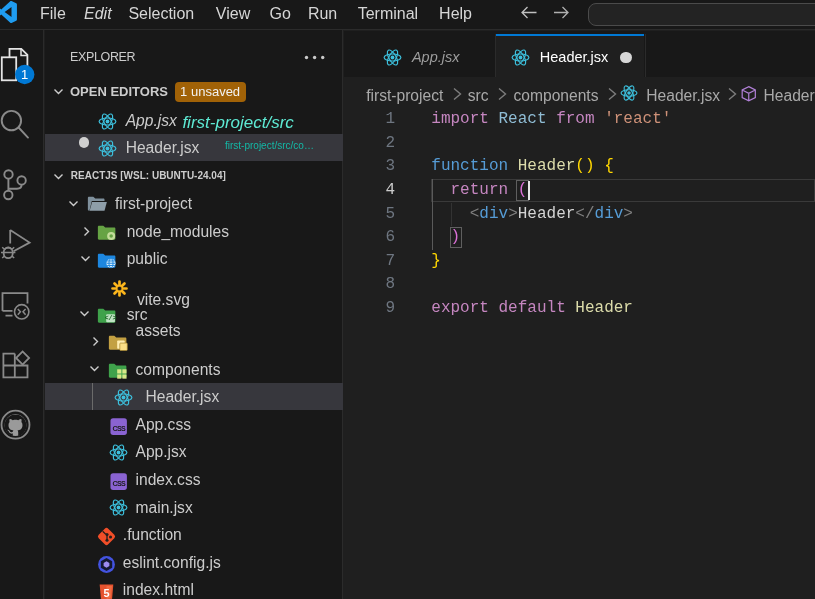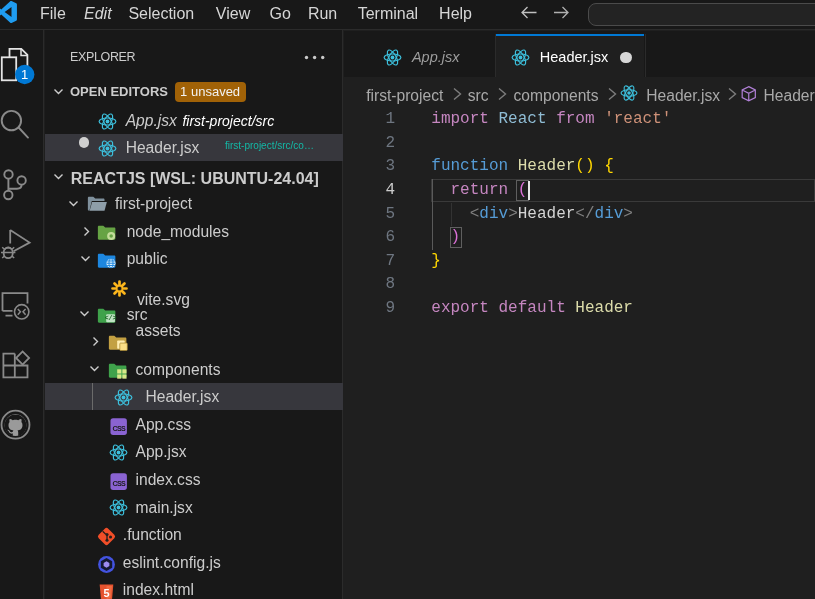--- a/index.html
+++ b/index.html
@@ -204,35 +204,35 @@
       <use href="#chevdown"></use>
     </svg>
   <div class="abs ui" style="left:70px;top:84px;font-size:13px;font-weight:bold;">OPEN EDITORS</div>
   <div class="abs" style="left:174.6px;top:81.7px;width:71px;height:20px;background:#a16207;border-radius:4px;color:#f2f2f2;font-size:13px;text-align:center;line-height:20px;">1 unsaved</div>
 
   <div class="abs ui" style="left:0;top:107px;">
     <svg class="abs ricon" viewBox="0 0 24 24" style="left:98px;top:4.5px;">
         <use href="#react"></use>
       </svg>
     <span class="abs" style="left:125.7px;top:4.5px;font-style:italic;">App.jsx</span>
-    <span class="abs" style="left:182.4px;top:5.8px;font-style:italic;color:#ffffff;font-size:14px;">first-project/src</span>
+    <span class="abs" style="left:182.4px;top:5.8px;font-style:italic;color:#5eead4;font-size:17px;">first-project/src</span>
   </div>
   <div class="abs ui" style="left:0;top:134.5px;">
     <span class="abs" style="left:78.5px;top:2.8px;width:10.6px;height:10.6px;border-radius:50%;background:#cfcfcf;"></span>
     <svg class="abs ricon" viewBox="0 0 24 24" style="left:98px;top:4.5px;">
         <use href="#react"></use>
       </svg>
     <span class="abs" style="left:125.7px;top:4.5px;">Header.jsx</span>
     <span class="abs" style="left:225px;top:5.8px;color:#14b8a6;font-size:10px;">first-project/src/co…</span>
   </div>
 
   <svg class="abs cvd" viewBox="0 0 13 13" style="left:51.6px;top:170px;">
       <use href="#chevdown"></use>
     </svg>
-  <div class="abs ui" style="left:70.8px;top:169.5px;font-size:16px;font-weight:bold;">REACTJS [WSL: UBUNTU-24.04]</div>
+  <div class="abs ui" style="left:70.8px;top:169.5px;font-size:10px;font-weight:bold;">REACTJS [WSL: UBUNTU-24.04]</div>
 
   <svg class="abs cvd" viewBox="0 0 13 13" style="left:67px;top:197px;">
       <use href="#chevdown"></use>
     </svg>
   <svg class="abs ficon" viewBox="0 0 24 24" style="left:87px;top:194px;">
       <use href="#folder-open"></use>
     </svg>
   <div class="abs ui" style="left:115px;top:195px;">first-project</div>
 
   <svg class="abs cvd" viewBox="0 0 13 13" style="left:80px;top:224.5px;">

